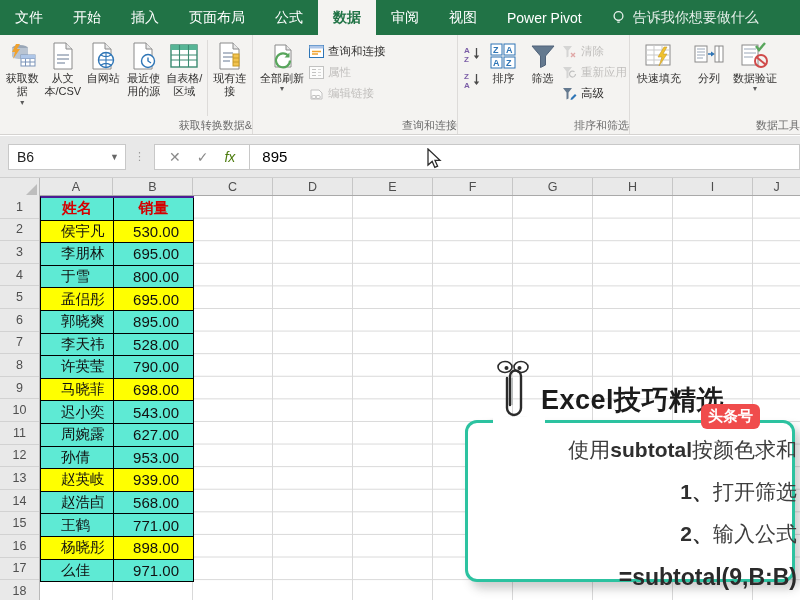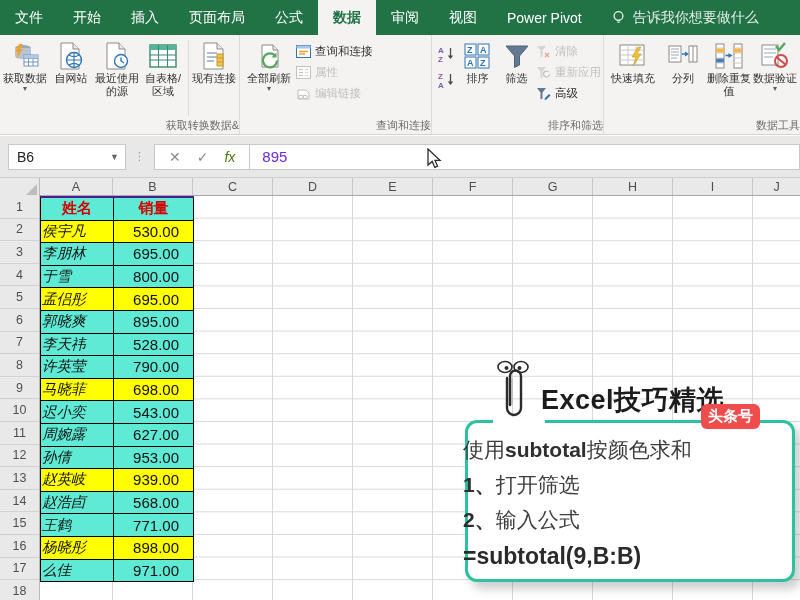--- a/index.html
+++ b/index.html
@@ -27,52 +27,52 @@
   .caret { font-size:8px; color:#5a5a5a; line-height:1; }
   .sorticons { display:flex; flex-direction:column; gap:10px; padding:8px 3px 0 4px; }
 
   
   .fbar { position:absolute; left:0; top:136px; width:800px; height:42px; background:#e8e8e8; display:flex; align-items:center; border-bottom:1px solid #cfcfcf; }
   .namebox { width:118px; height:26px; background:#fff; border:1px solid #c8c8c8; margin-left:8px; display:flex; align-items:center; font-size:14px; color:#222; padding-left:8px; }
   .namebox .nb-arrow { margin-left:auto; padding-right:6px; color:#666; font-size:9px; }
   .fdots { color:#9a9a9a; font-size:11px; margin:0 8px; letter-spacing:1px; }
   .fxpanel { height:26px; background:#fff; border:1px solid #c8c8c8; display:flex; align-items:center; gap:16px; padding:0 14px; color:#8a8a8a; font-size:14px; }
   .fxpanel .fx { font-style:italic; font-family:Liberation Sans, sans-serif; color:#4d7c0f; }
-  .fvalue { flex:1; height:26px; background:#fff; border:1px solid #c8c8c8; border-left:none; margin-right:0; display:flex; align-items:center; padding-left:12px; font-size:15px; color:#6d28d9; }
+  .fvalue { flex:1; height:26px; background:#fff; border:1px solid #c8c8c8; border-left:none; margin-right:0; display:flex; align-items:center; padding-left:12px; font-size:15px; color:#000000; }
 
   
   .grid { position:absolute; left:0; top:178px; width:800px; height:422px; background:#fff; }
   .colheads { position:absolute; left:0; top:0; width:800px; height:18px; display:flex; background:#e9e9e9; border-bottom:1px solid #a9a9a9; }
   .corner { width:40px; height:18px; border-right:1px solid #b9b9b9; position:relative; background:#e9e9e9; }
   .corner:after { content:""; position:absolute; right:2px; bottom:1px; border-left:11px solid transparent; border-bottom:11px solid #bdbdbd; }
   .chead { border-right:1px solid #c6c6c6; display:flex; align-items:center; justify-content:center; font-size:12.5px; color:#4f4f4f; }
   .gutter { position:absolute; left:0; top:18px; width:40px; bottom:0; background:#e9e9e9; border-right:1px solid #b9b9b9; display:flex; flex-direction:column; }
   .rnum { height:22.6px; flex:0 0 22.6px; display:flex; align-items:center; justify-content:center; font-size:12.5px; color:#4f4f4f; border-bottom:1px solid #d2d2d2; }
   .gridlines { position:absolute; left:40px; top:18px; right:0; bottom:0;
     background-image:
       linear-gradient(90deg, transparent 0 79px, #d9d9d9 79px 80px),
       linear-gradient(180deg, transparent 0 21.6px, #d9d9d9 21.6px 22.6px);
     background-size:80px 100%, 100% 22.6px;
     background-position:-7px 0, 0 0; }
   .dtable { position:absolute; left:40px; top:18px; width:154px; display:grid; grid-template-columns:73px 80px; grid-auto-rows:22.6px; border-top:2px solid #4c1d95; border-left:1px solid #000; background:#5eead4; }
   .cell { border-right:1px solid #000; border-bottom:1px solid #000; display:flex; align-items:center; font-size:14.5px; color:#111; overflow:hidden; white-space:nowrap; }
-  .cell.name { padding-left:1px;font-style:italic; }
+  .cell.name { padding-left:20px; }
   .cell.val { justify-content:flex-end; padding-right:14px; font-size:15px; }
   .cell.h { justify-content:center; color:#d40000; font-weight:bold; font-size:15px; padding:0; }
   .hl { background:#ffff00; }
 
   
   .promo { position:absolute; left:463px; top:358px; width:334px; height:230px; }
   .promo-title { position:absolute; left:78px; top:24px; font-size:27px; font-weight:800; color:#1c1c1c; letter-spacing:.5px; white-space:nowrap; }
   .promo-badge { position:absolute; left:238px; top:46px; background:#f04c4c; color:#fff; font-size:15px; font-weight:bold; border-radius:6px; padding:3px 7px; white-space:nowrap; }
   .clip { position:absolute; left:28px; top:0px; }
   .clip-shadow { position:absolute; left:20px; top:58px; width:66px; height:12px; background:radial-gradient(ellipse at center, rgba(90,110,105,.45), rgba(90,110,105,0) 70%); }
   .card { position:absolute; left:2px; top:62px; width:330px; height:162px; background:#fff; border:3px solid #2cc2a0; border-radius:12px; box-shadow:6px 7px 10px rgba(60,60,60,.25); }
   .notch { position:absolute; left:30px; top:59px; width:52px; height:9px; background:#fff; }
-  .card-lines { position:absolute; left:0; right:0; top:76px; display:flex; flex-direction:column; align-items:flex-start; gap:3px; }
+  .card-lines { position:absolute; left:0; right:0; top:76px; display:flex; flex-direction:column; align-items:flex-end; gap:10px; }
   .cl { font-size:21px; color:#3d3d3d; line-height:32px; white-space:nowrap; }
   .cl b { color:#2f2f2f; }
   .cl.formula { font-size:23px; font-weight:800; color:#2a2a2a; line-height:34px; }
 
   
   .cursor { position:absolute; left:427px; top:148px; z-index:50; }
 
   svg { display:block; }
 </style>
 </head>
@@ -113,20 +113,30 @@
               <rect x="14" y="14" width="14" height="11" fill="#fff" stroke="#7a93b8"></rect>
               <path d="M14 17.5h14M14 21h14M18.5 14v11M23 14v11" stroke="#7a93b8" stroke-width="1"></path>
               <rect x="14" y="14" width="14" height="3.5" fill="#aec6e8"></rect>
             </svg>
         </div>
         <span>获取数据</span>
         <span class="caret">▾</span>
       </div>
       <div class="rb-lg">
         <div class="ic">
+          <svg width="26" height="30" viewBox="0 0 26 30">
+              <path d="M4 2h12l6 6v20H4z" fill="#fff" stroke="#8a8a8a"></path>
+              <path d="M16 2v6h6" fill="#e8e8e8" stroke="#8a8a8a"></path>
+              <path d="M7 14h12M7 18h12M7 22h8" stroke="#9aa7b8" stroke-width="1.4"></path>
+            </svg>
+        </div>
+        <span>从文本/CSV</span>
+      </div>
+      <div class="rb-lg">
+        <div class="ic">
           <svg width="28" height="30" viewBox="0 0 28 30">
               <path d="M4 2h12l6 6v20H4z" fill="#fff" stroke="#8a8a8a"></path>
               <path d="M16 2v6h6" fill="#e8e8e8" stroke="#8a8a8a"></path>
               <circle cx="17" cy="19" r="7.5" fill="#fff" stroke="#2e75b6" stroke-width="1.4"></circle>
               <path d="M9.5 19h15M17 11.5v15M12 14a9 9 0 0 0 10 0M12 24a9 9 0 0 1 10 0" stroke="#2e75b6" stroke-width="1.1" fill="none"></path>
             </svg>
         </div>
         <span>自网站</span>
       </div>
       <div class="rb-lg">
@@ -292,36 +302,20 @@
           <svg width="30" height="28" viewBox="0 0 30 28">
               <rect x="1" y="4" width="12" height="16" fill="#fff" stroke="#8a8a8a"></rect>
               <path d="M3 7h8M3 10h8M3 13h8M3 16h6" stroke="#9aa7b8"></path>
               <path d="M14 12h4" stroke="#2e75b6" stroke-width="1.5"></path>
               <path d="M17 9.5l4 2.5-4 2.5z" fill="#2e75b6"></path>
               <rect x="21" y="4" width="8" height="16" fill="#fff" stroke="#8a8a8a"></rect>
               <path d="M25 4v16" stroke="#8a8a8a"></path>
             </svg>
         </div>
         <span>分列</span>
-      </div>
-      <div class="rb-lg">
-        <div class="ic">
-          <svg width="30" height="28" viewBox="0 0 30 28">
-              <rect x="2" y="2" width="8" height="24" fill="#fff" stroke="#8a8a8a"></rect>
-              <path d="M2 6h8M2 11h8M2 16h8M2 21h8" stroke="#c9c9c9"></path>
-              <rect x="2" y="6.5" width="8" height="4" fill="#f2b84b"></rect>
-              <rect x="2" y="16.5" width="8" height="4" fill="#4a7ebb"></rect>
-              <path d="M11.5 13.5h4" stroke="#2e75b6" stroke-width="1.5"></path>
-              <path d="M14.5 11l4 2.5-4 2.5z" fill="#2e75b6"></path>
-              <rect x="20" y="2" width="8" height="24" fill="#fff" stroke="#8a8a8a"></rect>
-              <path d="M20 6h8M20 11h8M20 16h8M20 21h8" stroke="#c9c9c9"></path>
-              <rect x="20" y="6.5" width="8" height="4" fill="#f2b84b"></rect>
-            </svg>
-        </div>
-        <span>删除重复值</span>
       </div>
       <div class="rb-lg">
         <div class="ic">
           <svg width="30" height="28" viewBox="0 0 30 28">
               <rect x="2" y="3" width="16" height="20" fill="#fff" stroke="#8a8a8a"></rect>
               <path d="M4 7h12M4 11h12M4 15h9" stroke="#9aa7b8"></path>
               <path d="M16 4l3 4 6-7" fill="none" stroke="#58a65c" stroke-width="2.4"></path>
               <circle cx="21" cy="19" r="6" fill="none" stroke="#d04a4a" stroke-width="2"></circle>
               <path d="M17 15.5l8.5 7" stroke="#d04a4a" stroke-width="2"></path>
             </svg>

